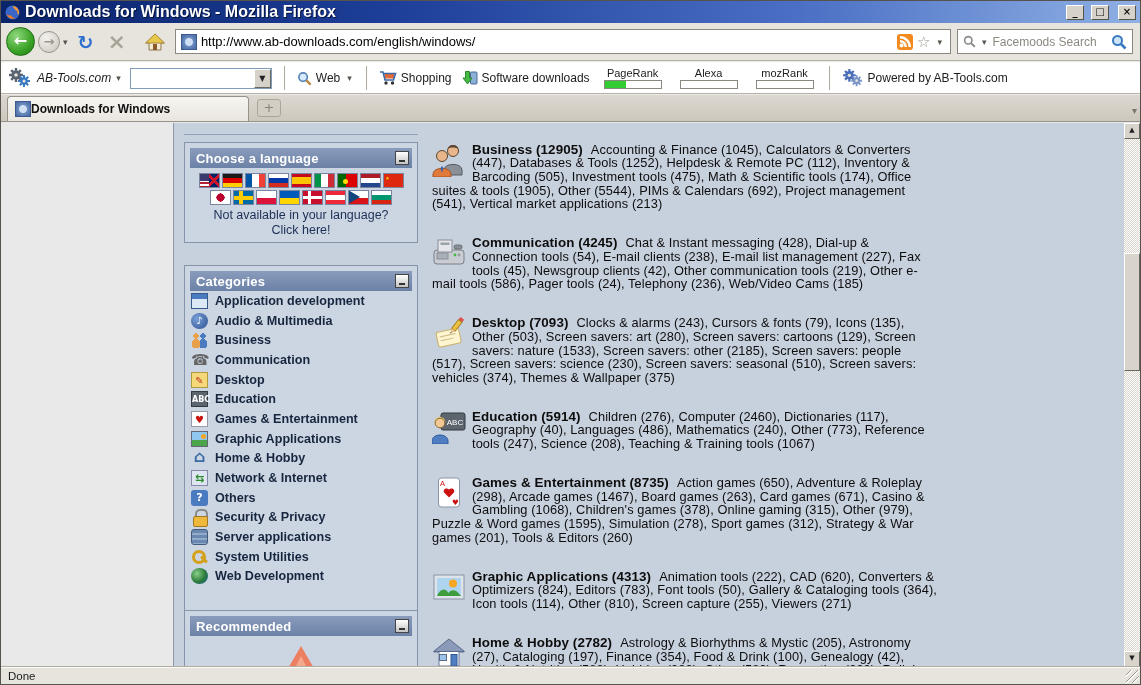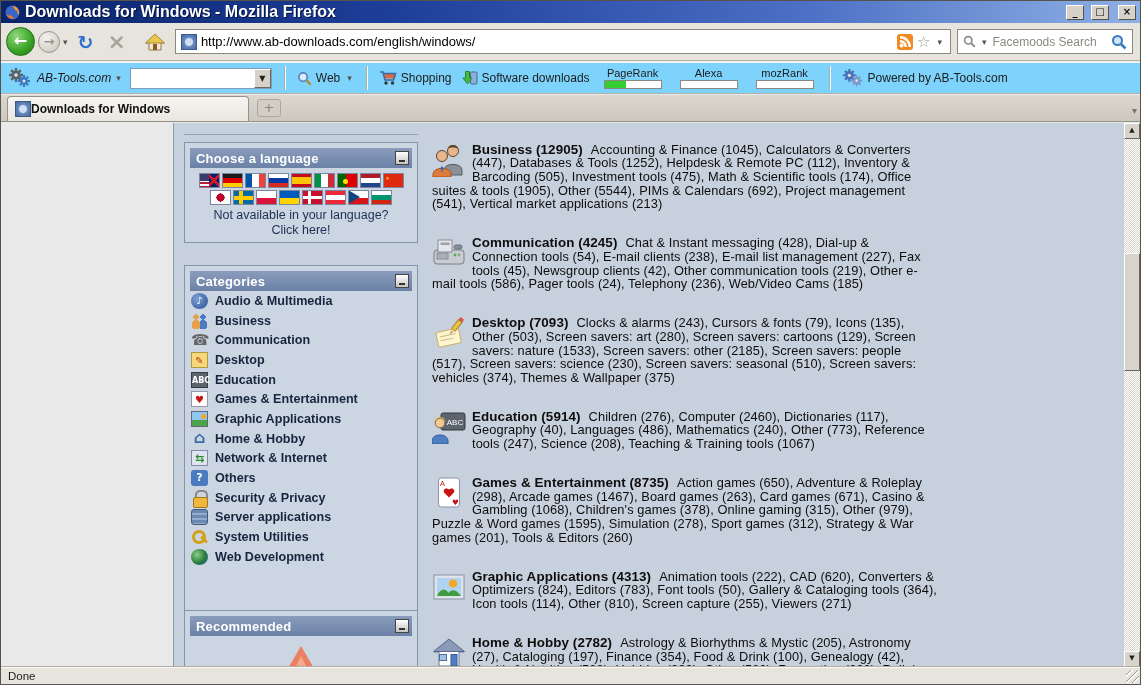--- a/index.html
+++ b/index.html
@@ -34,21 +34,21 @@
     padding:0 5px;gap:4px;margin:0 6px 0 2px;}
   .favicon{width:16px;height:16px;flex:0 0 auto;flex-shrink:0;border:1px solid #3a5a90;
     background:radial-gradient(circle at 7px 7px,#cfe0f4 0 3.5px,#6a8cc0 4.5px,#49679c 100%);}
   .url-text{flex:1;font-size:13px;color:#000;white-space:nowrap;overflow:hidden;}
   .star-icon{color:#9a968c;font-size:15px;font-family:"DejaVu Sans",sans-serif;}
   .searchbar{width:176px;height:25px;background:#fff;border:1px solid #8a887f;display:flex;
     align-items:center;padding:0 5px;gap:3px;margin-right:2px;}
   .search-placeholder{flex:1;font-size:12px;color:#8a887f;white-space:nowrap;}
 
   
-  .addonbar{position:absolute;top:61px;left:0;right:0;height:32px;background:#7dd3fc;
+  .addonbar{position:absolute;top:61px;left:0;right:0;height:32px;background:#ffffff;
     border-top:1px solid #fbfaf6;border-bottom:1px solid #b6b2a8;
     display:flex;align-items:center;padding:12px 7px;font-size:12px;color:#1c1c1c;}
   .brand{font-style:italic;margin:0 2px 0 5px;}
   .combo{width:142px;height:21px;background:#fff;border:1px solid #7f9db9;position:relative;margin:0 6px;}
   .combo-btn{position:absolute;right:0;top:0;bottom:0;width:17px;background:#d6d2ca;
     border:1px solid;border-color:#fff #6a685f #6a685f #fff;font-size:8px;text-align:center;line-height:17px;color:#222;font-family:"DejaVu Sans",sans-serif;}
   .vsep{width:2px;height:24px;border-left:1px solid #b0aca2;border-right:1px solid #fbfaf6;margin:0 6px;}
   .tb-item{display:flex;align-items:center;gap:4px;margin:0 5px;}
   .rank{display:flex;flex-direction:column;align-items:center;margin:0 9px;line-height:12px;}
   .rank-label{font-size:11px;color:#1c1c1c;}
@@ -335,20 +335,24 @@
           <div class="lang-note">Not available in your language?</div>
           <div class="lang-link">Click here!</div>
         </div>
 
         <div class="sbox sbox-cats">
           <div class="sbox-head">
             <span>Categories</span>
             <span class="sbox-min"></span>
           </div>
           <div class="cat-item">
+              <span class="cic ic-appdev"></span>
+              <span>Application development</span>
+            </div>
+          <div class="cat-item">
               <span class="cic ic-audio">♪</span>
               <span>Audio &amp; Multimedia</span>
             </div>
           <div class="cat-item">
               <span class="cic ic-business2"></span>
               <span>Business</span>
             </div>
           <div class="cat-item">
               <span class="cic ic-comm">☎</span>
               <span>Communication</span>

